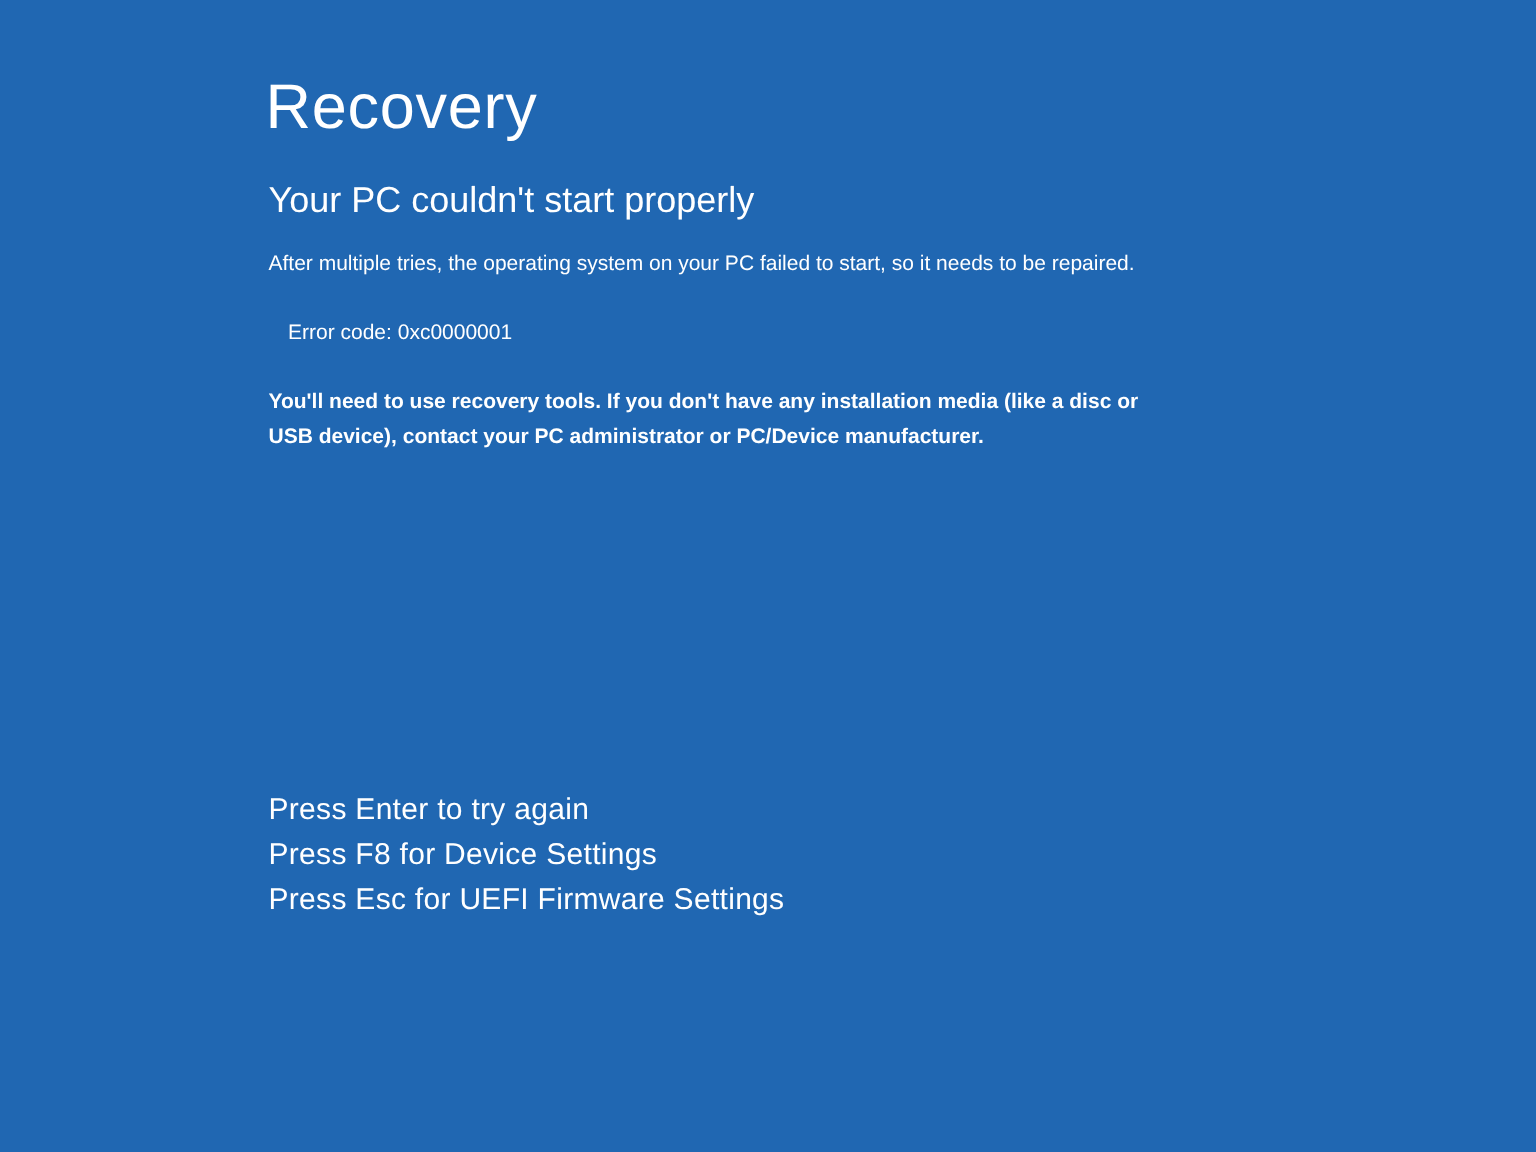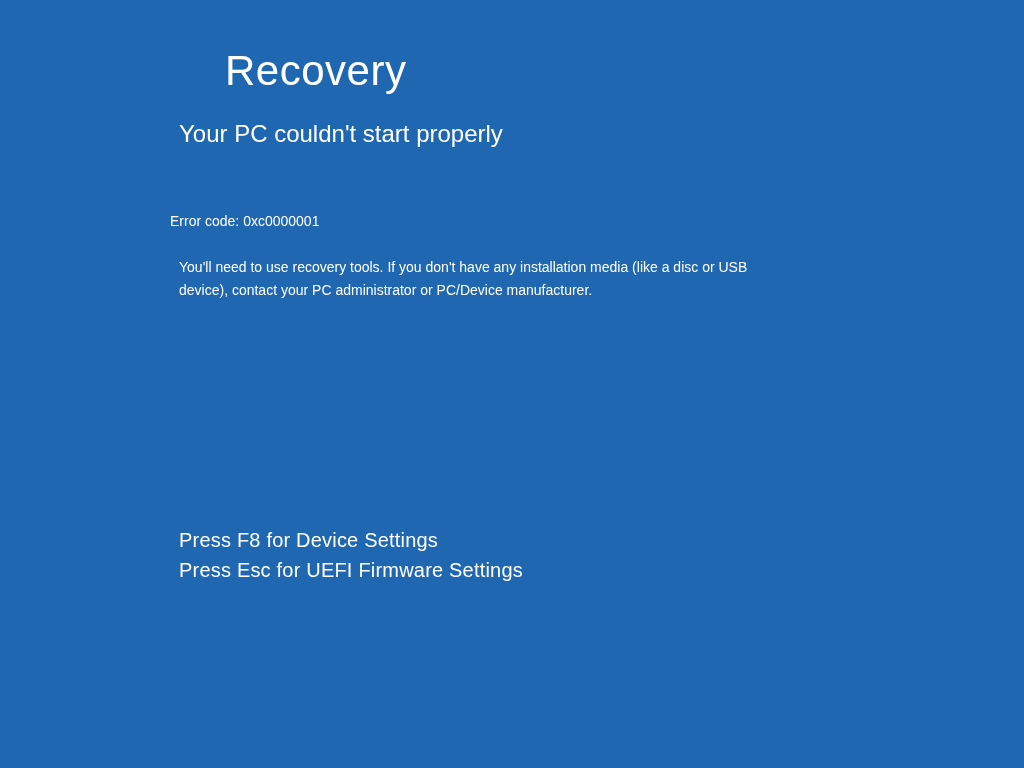--- a/index.html
+++ b/index.html
@@ -20,21 +20,20 @@
   }
 
   .title {
     position: absolute;
     left: 177px;
     top: 48px;
     font-size: 42px;
     font-weight: 300;
     letter-spacing: 0.5px;
     line-height: 1.1;
-    margin-left: 48px;
   }
 
   .subtitle {
     position: absolute;
     left: 179px;
     top: 118px;
     font-size: 24px;
     font-weight: 300;
     line-height: 1.3;
   }
@@ -45,33 +44,33 @@
     top: 164px;
     font-size: 14px;
     font-weight: 300;
     line-height: 22px;
     width: 780px;
     white-space: nowrap;
   }
 
   .error-code {
     position: absolute;
-    left: 170px;
+    left: 192px;
     top: 210px;
     font-size: 14px;
     font-weight: 300;
     line-height: 22px;
   }
 
   .instructions {
     position: absolute;
     left: 179px;
     top: 256px;
     font-size: 14px;
-    font-weight: 400;
+    font-weight: 700;
     line-height: 23px;
     width: 600px;
   }
 
   .options {
     position: absolute;
     left: 179px;
     top: 525px;
   }
 
@@ -84,23 +83,25 @@
 </style>
 </head>
 <body>
 
 <div class="screen">
 
   <h1 class="title">Recovery</h1>
 
   <h2 class="subtitle">Your PC couldn't start properly</h2>
 
+  <p class="description">After multiple tries, the operating system on your PC failed to start, so it needs to be repaired.</p>
 
   <p class="error-code">Error code: 0xc0000001</p>
 
   <p class="instructions">You'll need to use recovery tools. If you don't have any installation media (like a disc or USB device), contact your PC administrator or PC/Device manufacturer.</p>
 
   <div class="options">
+    <div class="option-line">Press Enter to try again</div>
     <div class="option-line">Press F8 for Device Settings</div>
     <div class="option-line">Press Esc for UEFI Firmware Settings</div>
   </div>
 
 </div>
 
 </body></html>

